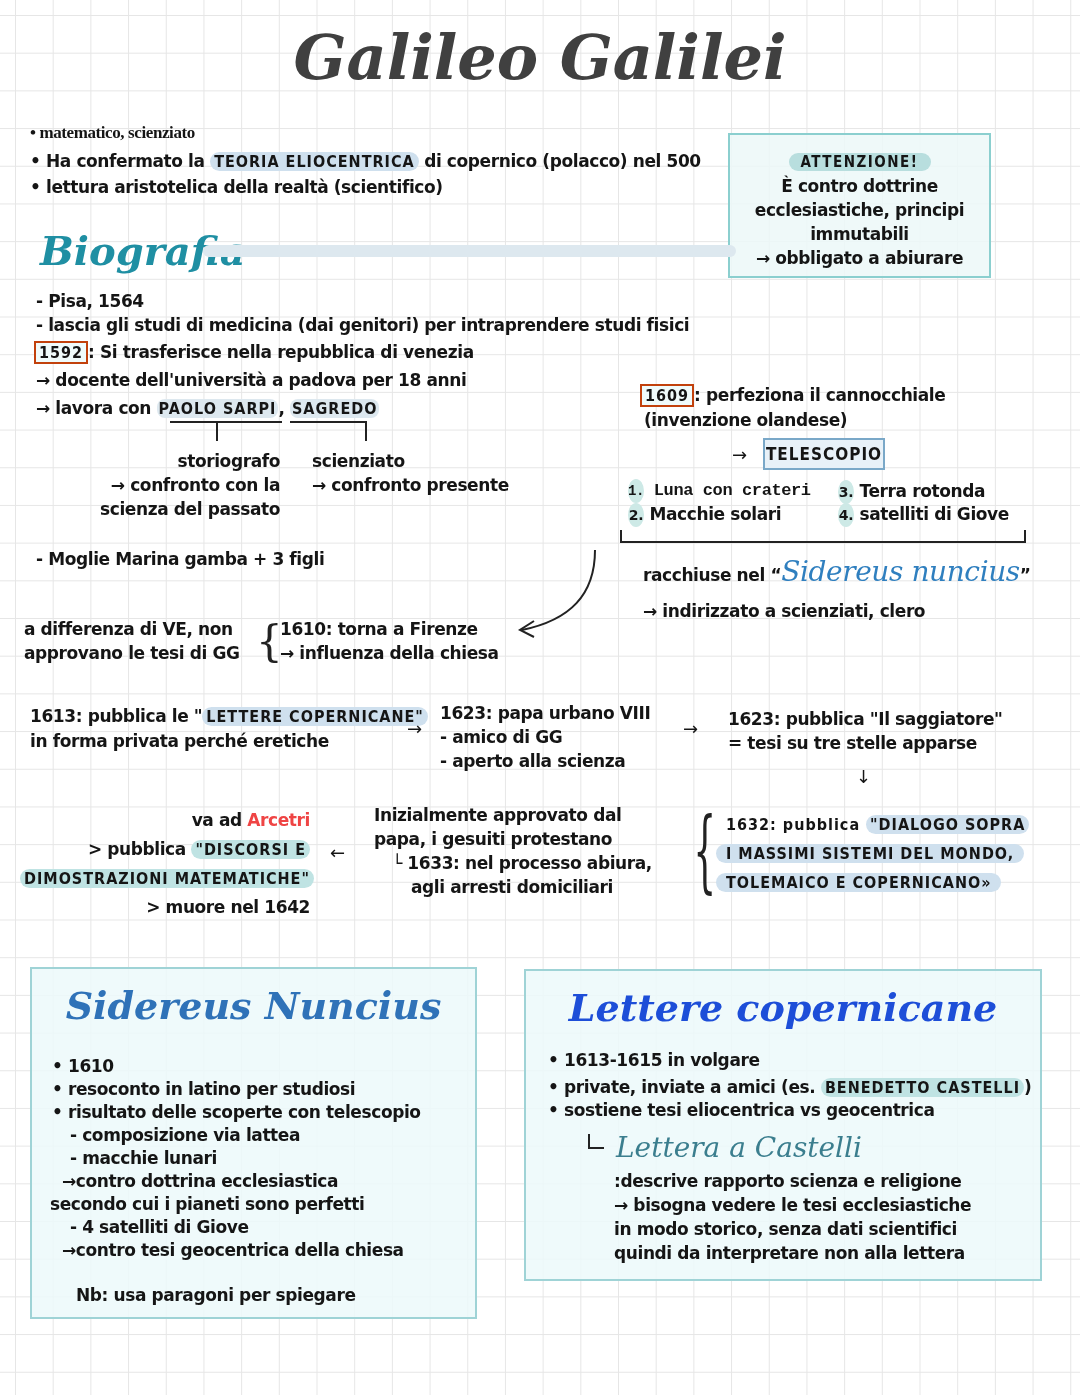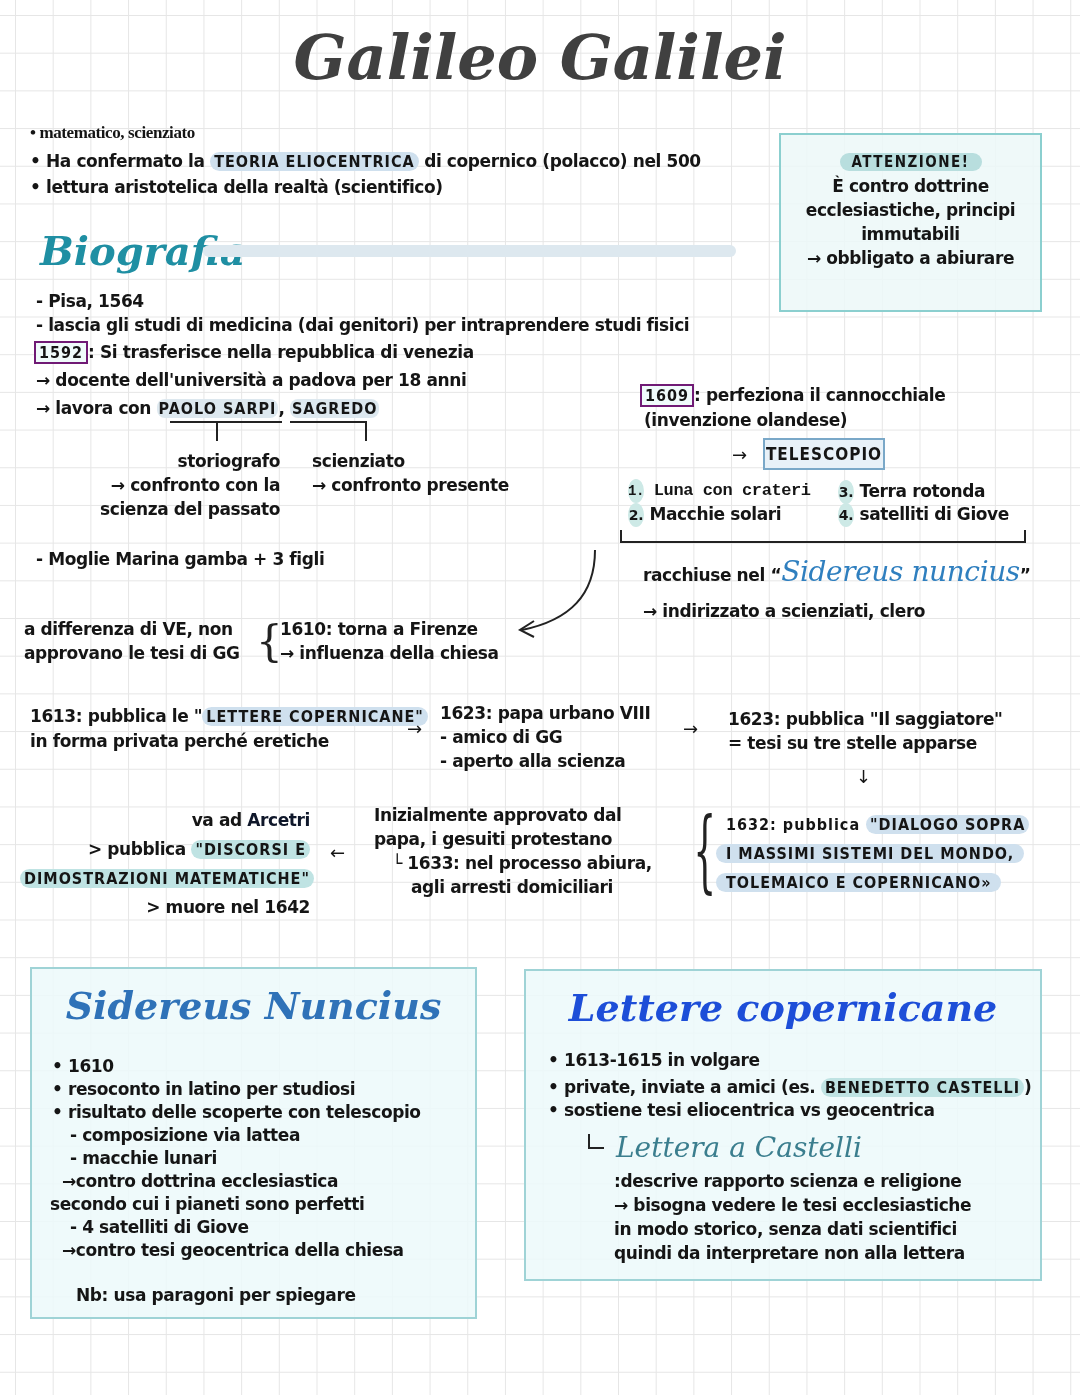--- a/index.html
+++ b/index.html
@@ -14,27 +14,27 @@
     background-position: 15px 15px;
     font-family: "Liberation Sans", sans-serif;
     color: #151515;
   }
   .abs { position: absolute; }
   .txt { font-family: "DejaVu Sans", sans-serif; font-size: 17px; font-weight: bold; letter-spacing: -0.4px; line-height: 24px; white-space: nowrap; }
   .caps { font-family: "DejaVu Sans Condensed", "DejaVu Sans", sans-serif; font-weight: bold; letter-spacing: 1px; font-size: 16px; }
   .script { font-family: "DejaVu Serif", serif; font-style: italic; font-weight: bold; }
   .hl-blue { background: #cfe0ee; border-radius: 10px; padding: 0 4px; }
   .hl-teal { background: #bfe3e3; border-radius: 10px; padding: 0 4px; }
-  .boxed { border: 2px solid #701a75; padding: 0 3px; background: #f0fbfb; }
+  .boxed { border: 2px solid #c2410c; padding: 0 3px; background: #f0fbfb; }
   .title {
     left: 0; width: 1080px; top: 18px; text-align: center;
     font-size: 62px; color: #404040; line-height: 80px;
   }
   .attn-box {
-    left: 779px; top: 133px; width: 263px; height: 179px;
+    left: 728px; top: 133px; width: 263px; height: 145px;
     border: 2px solid #8bcfcf; background: rgba(236,248,248,0.85);
     text-align: center; padding-top: 14px;
   }
   .attn-box .txt { line-height: 24px; white-space: normal; }
   .attn-label { background: #b8dede; border-radius: 10px; padding: 0 12px; font-size: 15px; letter-spacing: 1.5px; }
   .section-h { font-size: 40px; color: #1f8fa3; line-height: 50px; }
   .bar-line { height: 12px; background: #dde8ef; border-radius: 6px; }
   .line { background: #222; }
   .card {
     border: 2px solid #9fd3d6; background: rgba(236,249,250,0.85);
@@ -159,21 +159,21 @@
 
 <div class="abs txt" style="left:374px; top:803px;">
   <div>Inizialmente approvato dal</div>
   <div>papa, i gesuiti protestano</div>
   <div style="padding-left:18px;">└ 1633: nel processo abiura,</div>
   <div style="padding-left:37px;">agli arresti domiciliari</div>
 </div>
 <div class="abs arrow" style="left:330px; top:842px;">←</div>
 
 <div class="abs txt" style="left:20px; top:806px; width:290px; text-align:right; line-height:29px;">
-  <div><span>va ad </span><span style="color:#0f172a;">Arcetri</span></div>
+  <div><span>va ad </span><span style="color:#ef4444;">Arcetri</span></div>
   <div><span>&gt; pubblica </span><span class="caps hl-teal">"DISCORSI E</span></div>
   <div><span class="caps hl-teal">DIMOSTRAZIONI MATEMATICHE"</span></div>
   <div>&gt; muore nel 1642</div>
 </div>
 
 <div class="abs card" style="left:30px; top:967px; width:447px; height:352px;">
   <div class="card-title script" style="color:#2f72b8; margin-top:12px;">Sidereus Nuncius</div>
   <div class="txt" style="margin-top:24px; padding-left:20px;">
     <div>• 1610</div>
     <div>• resoconto in latino per studiosi</div>

